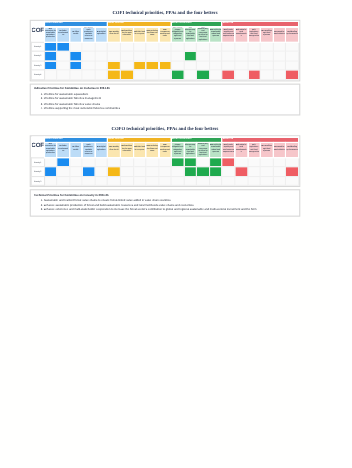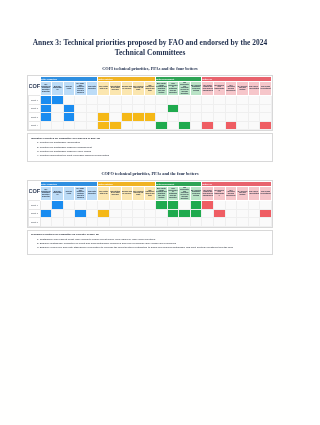--- a/index.html
+++ b/index.html
@@ -121,21 +121,20 @@
     color:#222833;
     padding-left:6px;
     margin-bottom:0.6px;
   }
 </style>
 </head>
 <body>
 
 <div class="page">
 
-  <div class="doc-title">Annex 3: Technical priorities proposed by FAO and endorsed by the 2024 Technical Committees</div>
 
   <div class="section">
     <div class="section-title">COFI technical priorities, PPAs and the four betters</div>
     <div class="matrix-wrap">
       <table class="matrix">
         <tbody id="cofi-body">
             <tr>
               <td class="corner" rowspan="2">
                 <div class="corner-label">COFI</div>
               </td>

